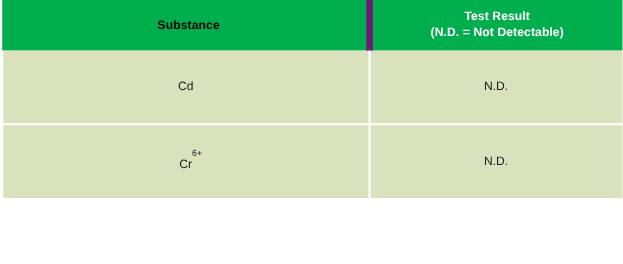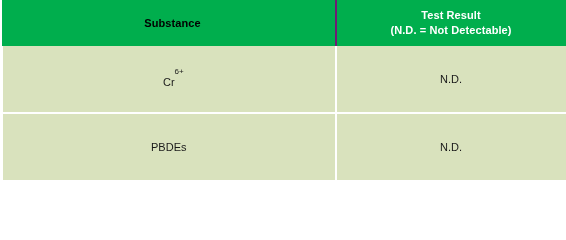--- a/index.html
+++ b/index.html
@@ -36,21 +36,21 @@
     vertical-align: middle;
     font-size: 11px;
     font-weight: bold;
     line-height: 15px;
     letter-spacing: 0.1px;
     border: 0;
   }
   th.col-substance {
     color: #000000;
     width: 334px;
-    border-right: 2px solid #701a75;
+    border-right: 6px solid #701a75;
     padding-left: 13px;
   }
   th.col-result {
     color: #ffffff;
     width: 232px;
     border-right: 4px solid #ffffff;
   }
   .result-head-line1 {
     display: block;
   }
@@ -122,22 +122,22 @@
   <thead>
     <tr>
       <th class="col-substance">Substance</th>
       <th class="col-result">
         <span class="result-head-line1">Test Result</span>
         <span class="result-head-line2">(N.D. = Not Detectable)</span>
       </th>
     </tr>
   </thead>
   <tbody id="table-body">
+      <tr data-row-index="0">
+        <td class="cell-substance"><span class="substance-name"><span>Cd</span></span></td>
+        <td class="cell-result">N.D.</td>
+      </tr>
       <tr data-row-index="3">
         <td class="cell-substance"><span class="substance-name"><span>Cr</span><sup class="charge-sup">6+</sup></span></td>
-        <td class="cell-result">N.D.</td>
-      </tr>
-      <tr data-row-index="5">
-        <td class="cell-substance"><span class="substance-name"><span>PBDEs</span></span></td>
         <td class="cell-result">N.D.</td>
       </tr>
     </tbody>
 </table>
 
 </body></html>

